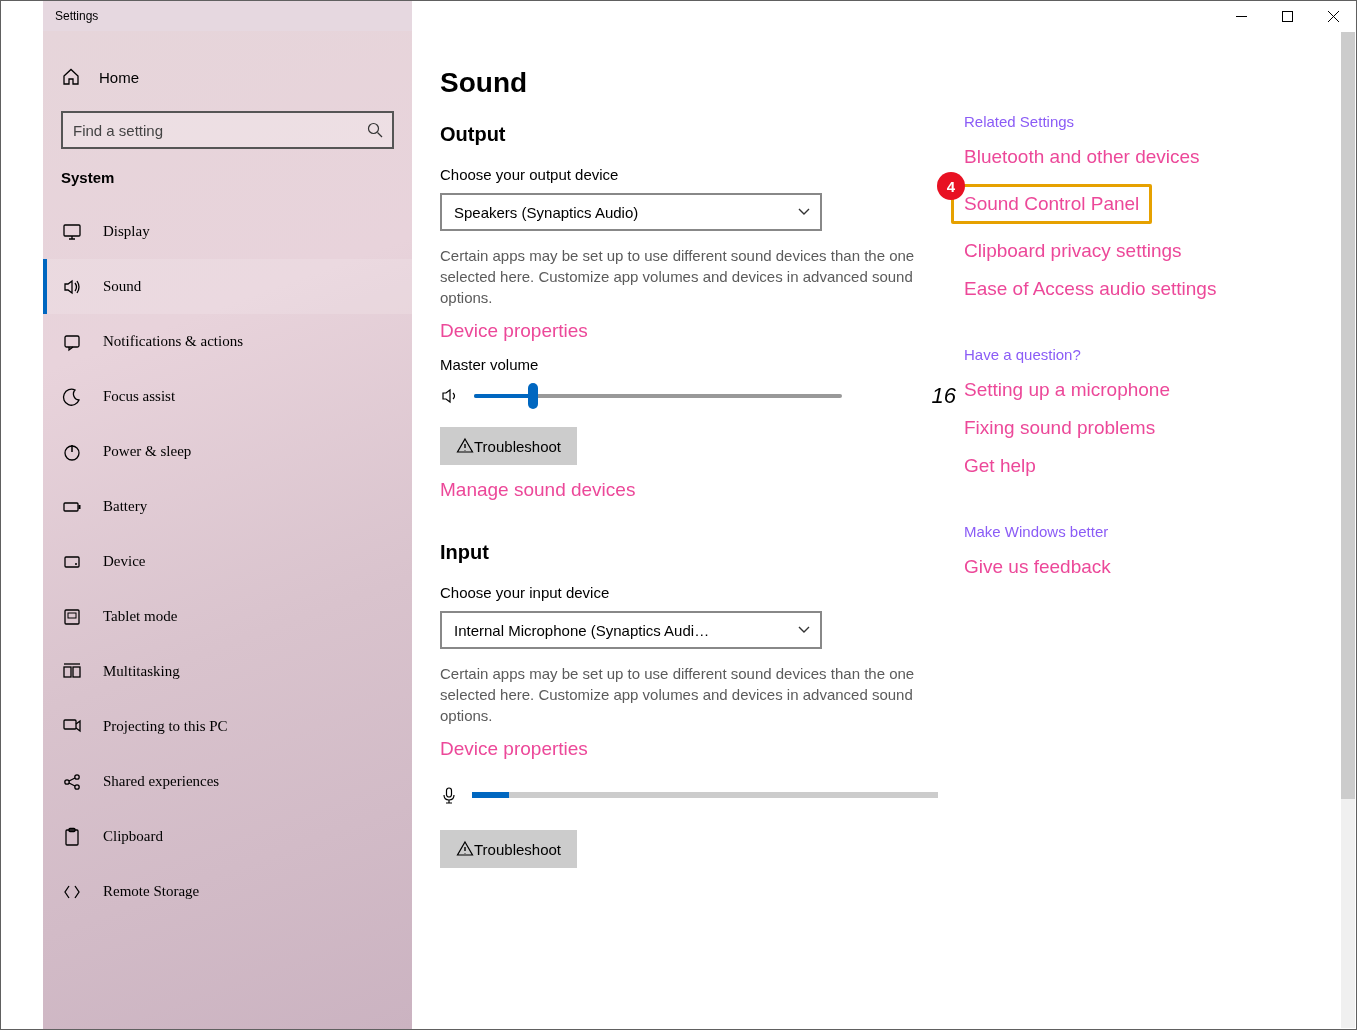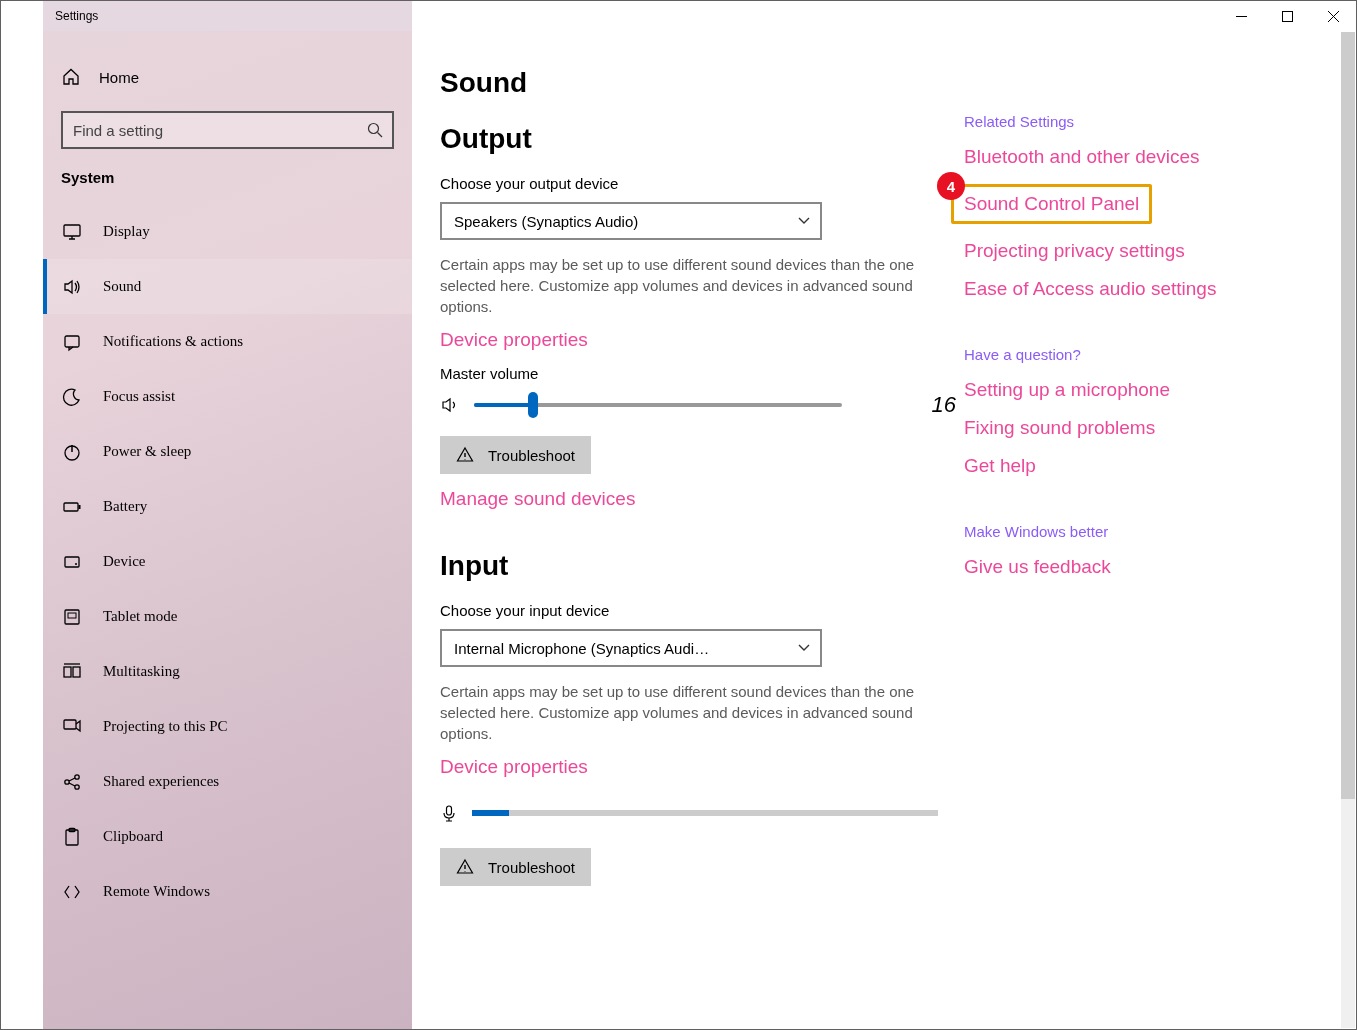--- a/index.html
+++ b/index.html
@@ -21,34 +21,34 @@
     .search .mag { width:18px; height:18px; display:flex; align-items:center; justify-content:center; }
     .category { padding: 20px 18px 4px; font-weight:600; font-size:15px; }
     .navlist { margin-top:14px; display:flex; flex-direction:column; overflow-y:hidden;font-family:Liberation Serif, serif; }
     .navitem { display:flex; align-items:center; height:55px; padding:0 18px; gap:20px; font-size:15px; cursor:default; }
     .navitem .icon { width:22px; height:22px; display:flex; align-items:center; justify-content:center;}
     .navitem.active { position:relative; background: rgba(255,255,255,0.15);}
     .navitem.active::before { content:""; position:absolute; left:0; top:0; bottom:0; width:4px; background:#0067c0; }
     .content-wrap{ flex:1; display:flex; min-width:0; }
     .content { flex:0 0 552px; padding: 36px 0 0 28px; overflow:hidden; min-width:0;}
     h1 { font-weight:600; font-size:28px; margin-bottom:24px; }
-    h2 { font-weight:600; font-size:28px; margin-top:4px; margin-bottom:20px;}
+    h2 { font-weight:600; font-size:20px; margin-top:4px; margin-bottom:20px;}
     .label-md { font-size:15px; margin-bottom:10px; }
     .select { width:382px; height:38px; border:2px solid #888; display:flex; align-items:center; justify-content:space-between; padding:0 10px 0 12px; font-size:15px; margin-bottom:14px; }
     .select .chev{ font-size:13px; color:#444;}
     .help-text { color:#5b5b5b; font-size:15px; line-height:1.4; max-width:505px; margin-bottom:12px;}
     a.link { color:#ec4899; text-decoration:none; font-size:19px; display:inline-block; }
     .master { margin-top:14px; }
     .vol-row{ display:flex; align-items:center; gap:14px; margin-top:6px; margin-bottom:18px;}
     .vol-icon{ width:20px; display:flex; justify-content:center;}
     .slider{ position:relative; flex:0 0 368px; height:4px; background:#999; border-radius:2px;}
     .slider .fill{position:absolute;left:0;top:0;bottom:0;background:#0067c0;border-radius:2px;}
     .slider .thumb{position:absolute;top:50%;width:10px;height:26px;background:#0067c0;border-radius:5px;transform:translate(-50%,-50%);}
     .vol-value{ font-size:22px; font-weight:400; margin-left:auto; margin-right:8px;font-style:italic;}
-    .btn{ background:#ccc; border:0; height:38px; padding:0 16px; display:inline-flex; align-items:center; gap:14px; font-size:15px; cursor:default;}
+    .btn{ background:#ccc; border:0; height:38px; padding:0 16px; display:inline-flex; align-items:center; gap:0; font-size:15px; cursor:default;}
     .section-gap{ height:36px; }
     .sel-trunc{ white-space:nowrap; overflow:hidden; text-overflow:ellipsis; max-width:270px;}
     .mic-row{display:flex;align-items:center;gap:14px;margin-top:8px;margin-bottom:26px;}
     .mic-bar{flex:0 0 466px;height:6px;background:#ccc;border-radius:0;position:relative;}
     .mic-fill{position:absolute;left:0;top:0;bottom:0;background:#0067c0;}
     .aside{ flex:1; padding: 82px 0 0 0;}
     .aside h3{ font-size:15px; font-weight:400; color:#8b5cf6; margin-bottom:16px;}
     .aside-group{ margin-bottom:46px;}
     .aside a.link{ display:block; margin-bottom:16px;}
     .scp-wrap{ display:inline-block; position:relative; border:3px solid #e6a100; border-radius:2px; padding:6px 10px; margin-bottom:16px; margin-left:-13px;}
@@ -215,21 +215,21 @@
               </svg>
             </span>
             <span>Clipboard</span>
           </div>
           <div class="navitem">
             <span class="icon">
               <svg width="20" height="20" viewBox="0 0 20 20">
                 <path d="M7 4 L3 10 L7 16 M13 4 L17 10 L13 16" fill="none" stroke="#000" stroke-width="1.3"></path>
               </svg>
             </span>
-            <span>Remote Windows</span>
+            <span>Remote Storage</span>
           </div>
         </div>
     </div>
 
     <div class="content-wrap">
       <div class="content">
         <h1>Sound</h1>
 
         <h2>Output</h2>
         <div class="label-md">Choose your output device</div>
@@ -311,21 +311,21 @@
       </div>
 
       <div class="aside">
         <div class="aside-group">
           <h3>Related Settings</h3>
           <a class="link">Bluetooth and other devices</a>
           <div class="scp-wrap">
             <div class="badge">4</div>
             <a class="link">Sound Control Panel</a>
           </div>
-          <a class="link">Projecting privacy settings</a>
+          <a class="link">Clipboard privacy settings</a>
           <a class="link">Ease of Access audio settings</a>
         </div>
         <div class="aside-group">
           <h3>Have a question?</h3>
           <a class="link">Setting up a microphone</a>
           <a class="link">Fixing sound problems</a>
           <a class="link">Get help</a>
         </div>
         <div class="aside-group">
           <h3>Make Windows better</h3>

